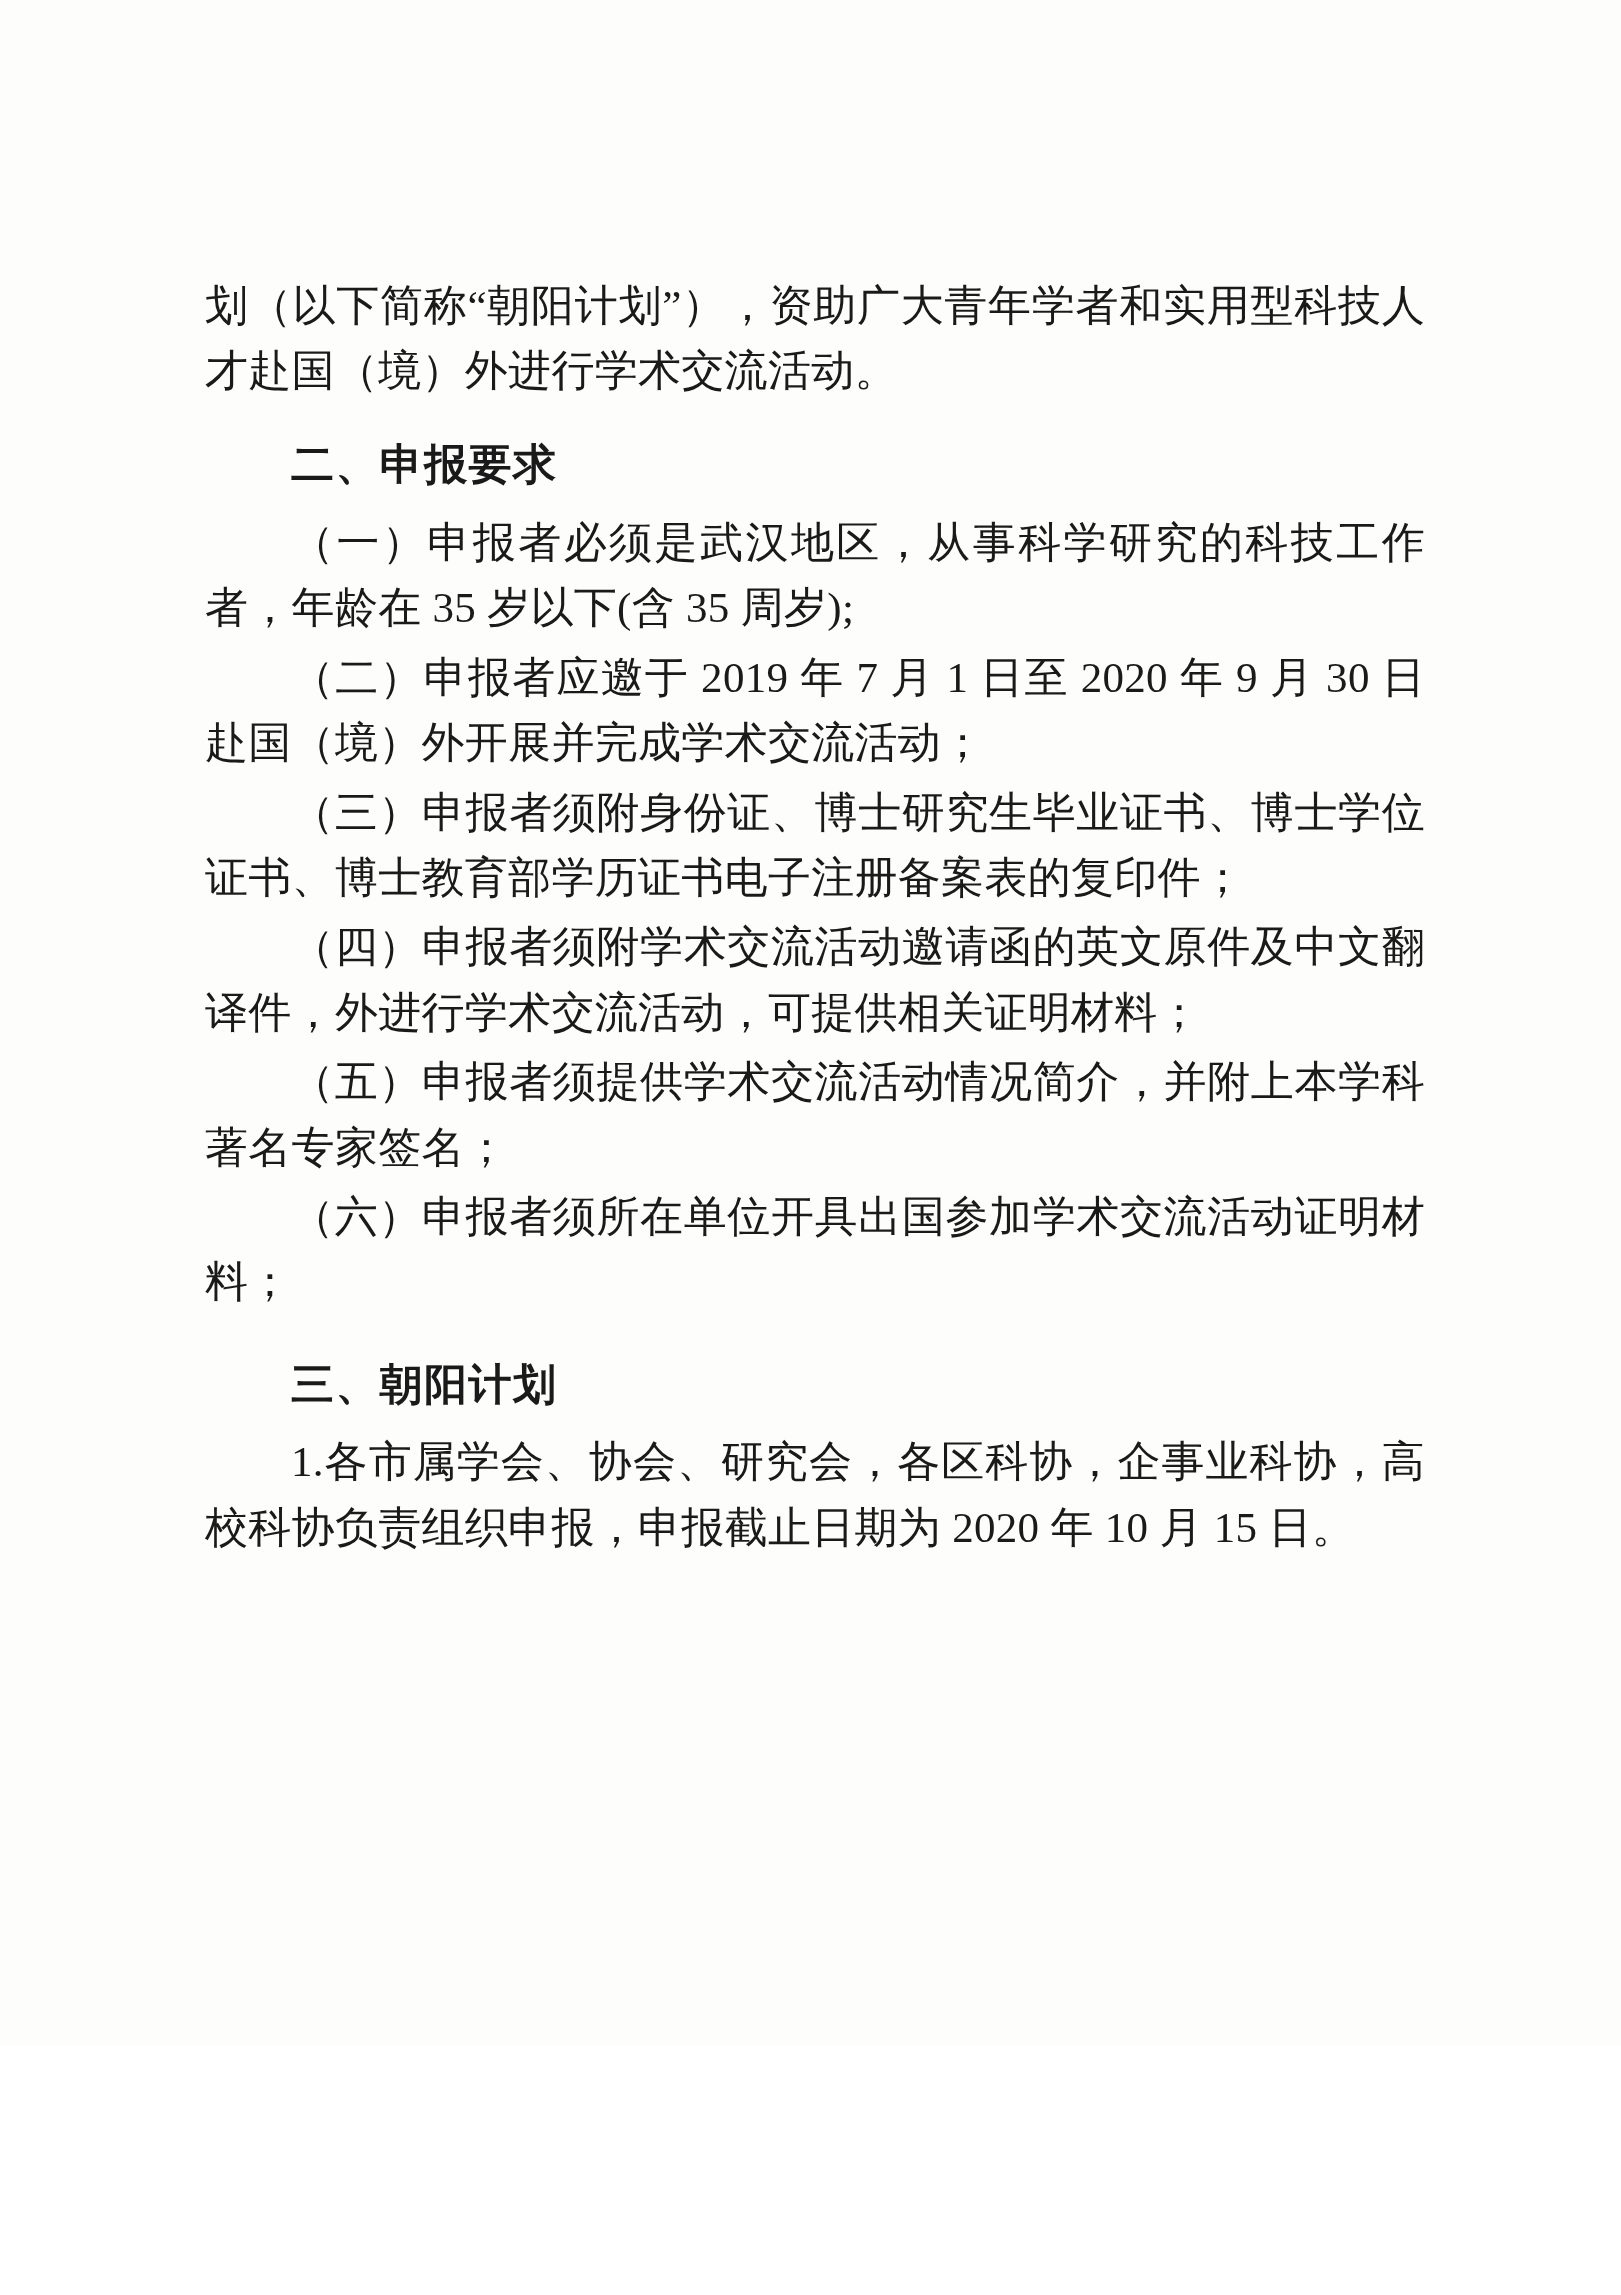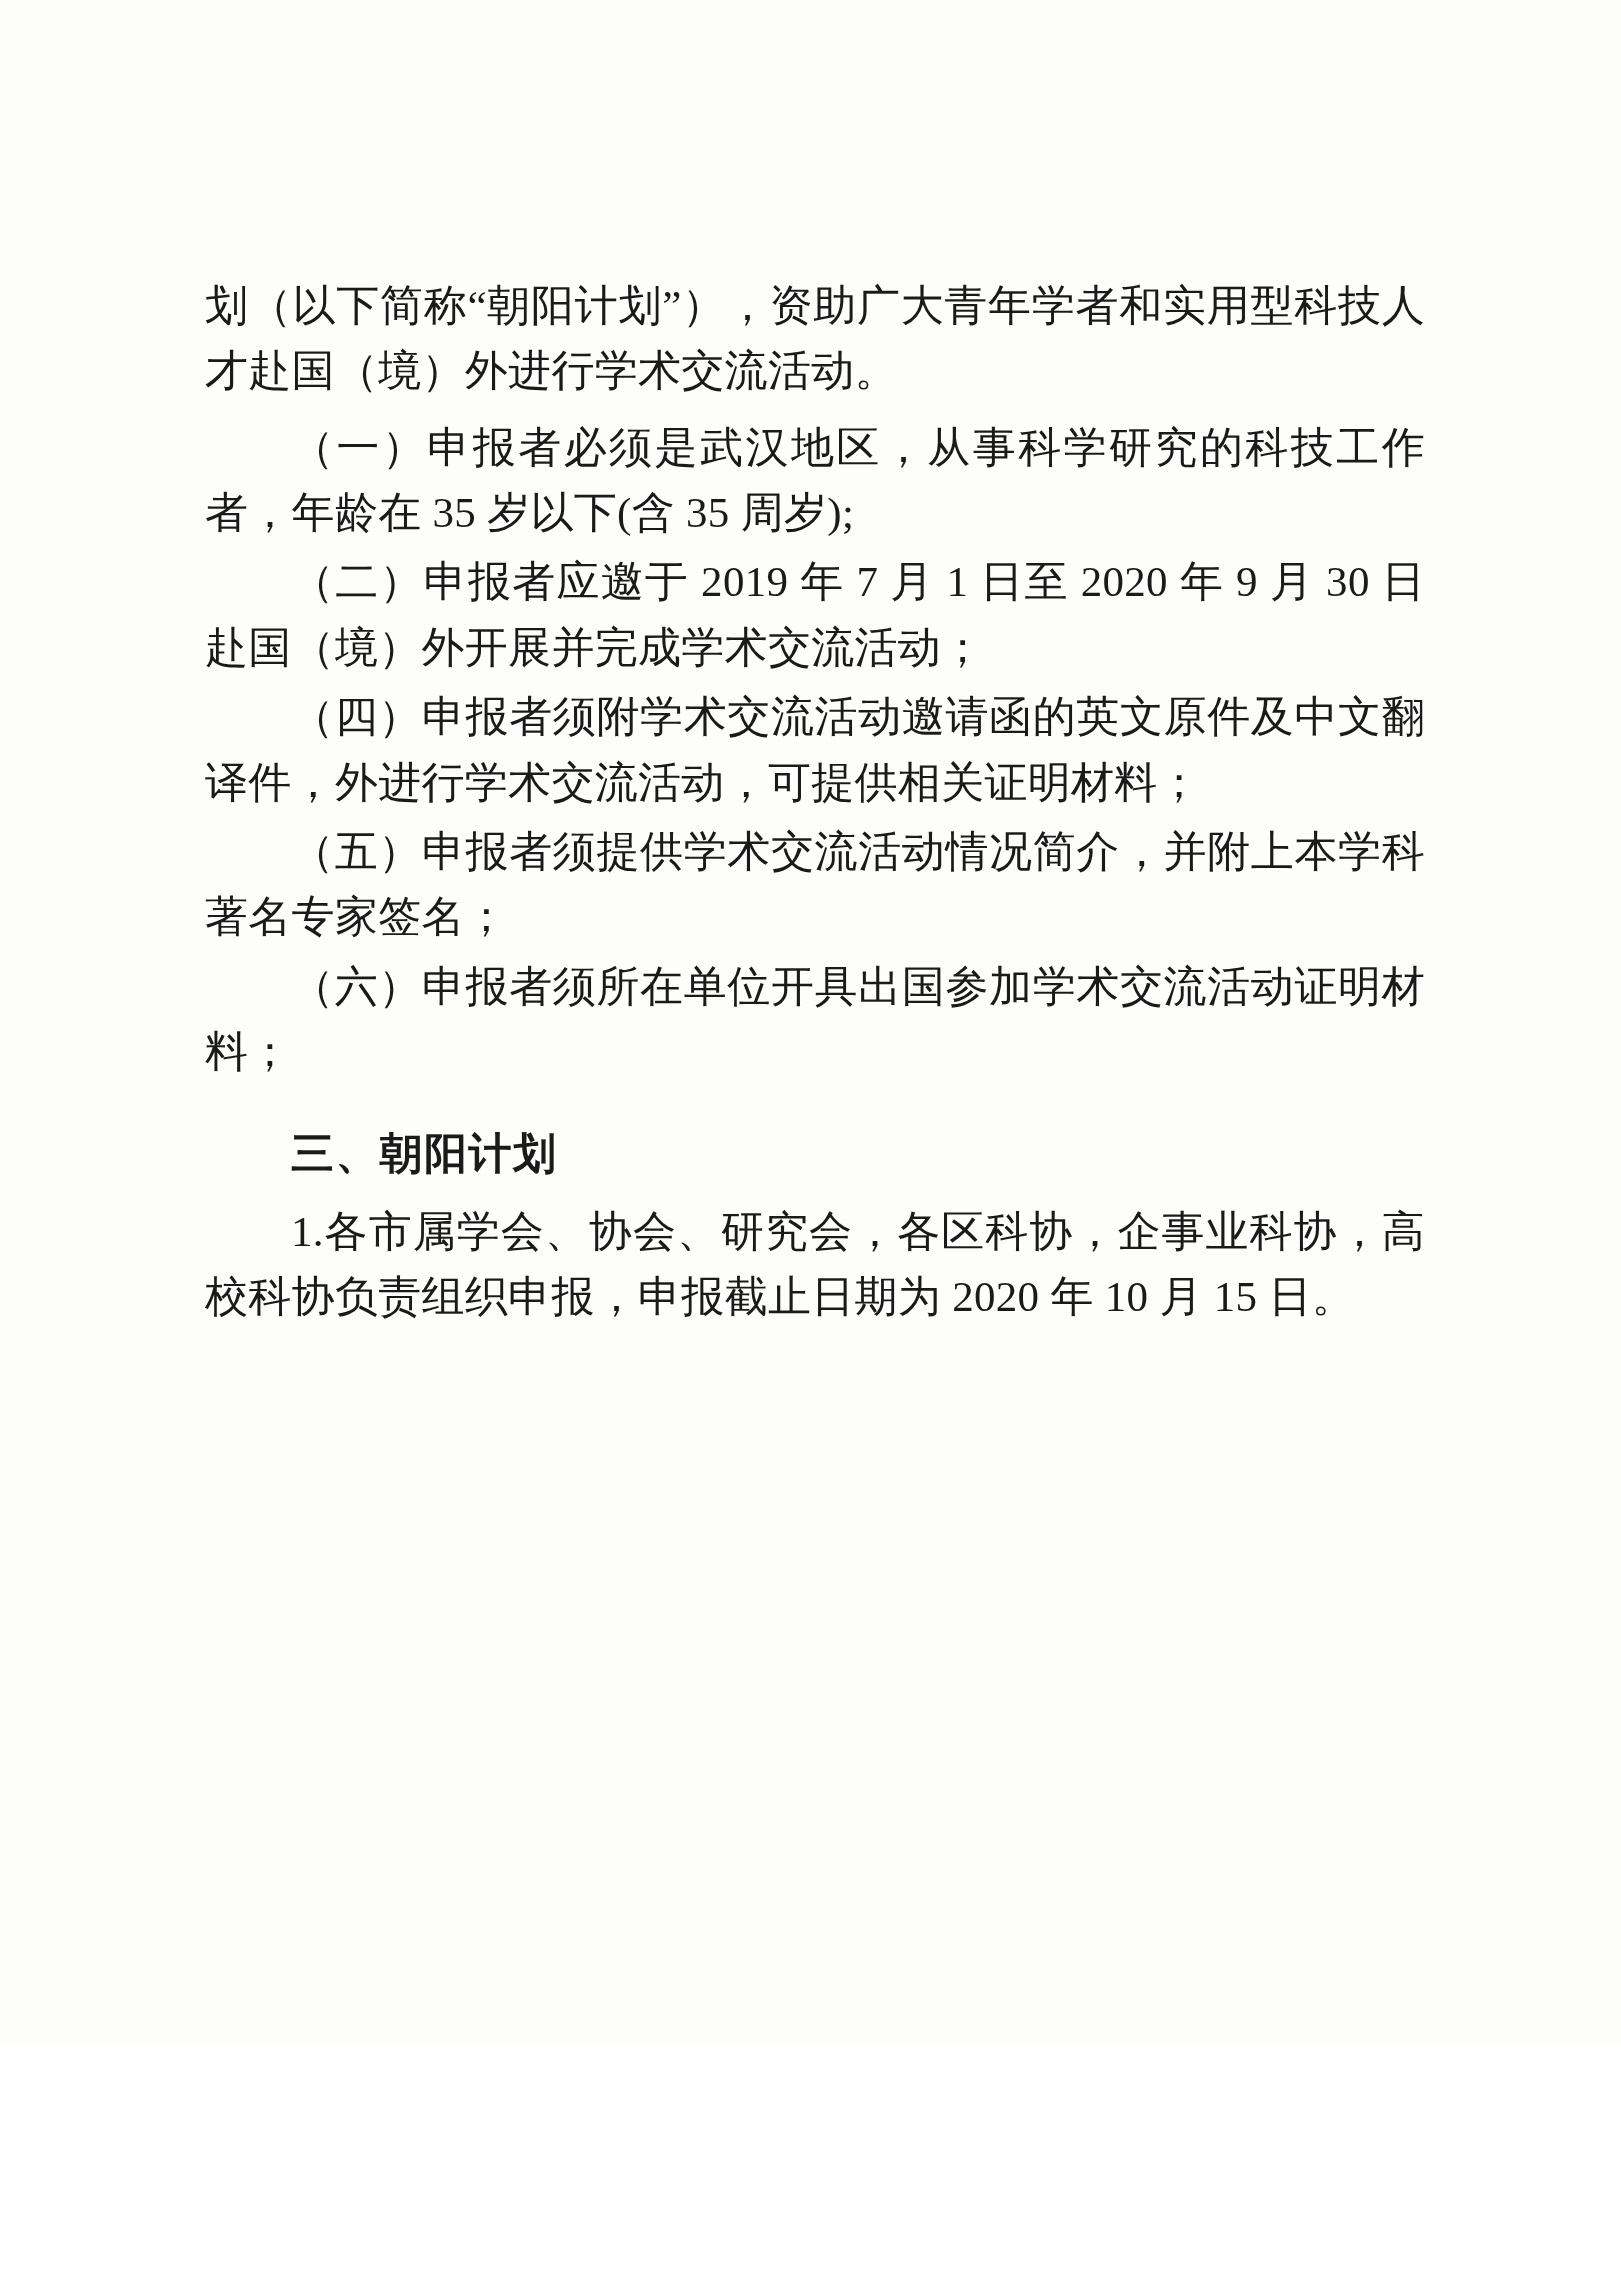--- a/index.html
+++ b/index.html
@@ -69,23 +69,25 @@
 </head>
 <body>
 
 <div class="page">
   <div class="content">
 
     <p class="para">划（以下简称“朝阳计划”），资助广大青年学者和实用型科技人才赴国（境）外进行学术交流活动。</p>
 
     <div class="spacer-sm"></div>
 
+    <h2 class="heading">二、申报要求</h2>
 
     <p class="para indent">（一）申报者必须是武汉地区，从事科学研究的科技工作者，年龄在 35 岁以下(含 35 周岁);</p>
     <p class="para indent">（二）申报者应邀于 2019 年 7 月 1 日至 2020 年 9 月 30 日赴国（境）外开展并完成学术交流活动；</p>
+    <p class="para indent">（三）申报者须附身份证、博士研究生毕业证书、博士学位证书、博士教育部学历证书电子注册备案表的复印件；</p>
     <p class="para indent">（四）申报者须附学术交流活动邀请函的英文原件及中文翻译件，外进行学术交流活动，可提供相关证明材料；</p>
     <p class="para indent">（五）申报者须提供学术交流活动情况简介，并附上本学科著名专家签名；</p>
     <p class="para indent">（六）申报者须所在单位开具出国参加学术交流活动证明材料；</p>
 
     <div class="spacer-md"></div>
 
     <h2 class="heading">三、朝阳计划</h2>
 
     <p class="para indent">1.各市属学会、协会、研究会，各区科协，企事业科协，高校科协负责组织申报，申报截止日期为 2020 年 10 月 15 日。</p>
 

